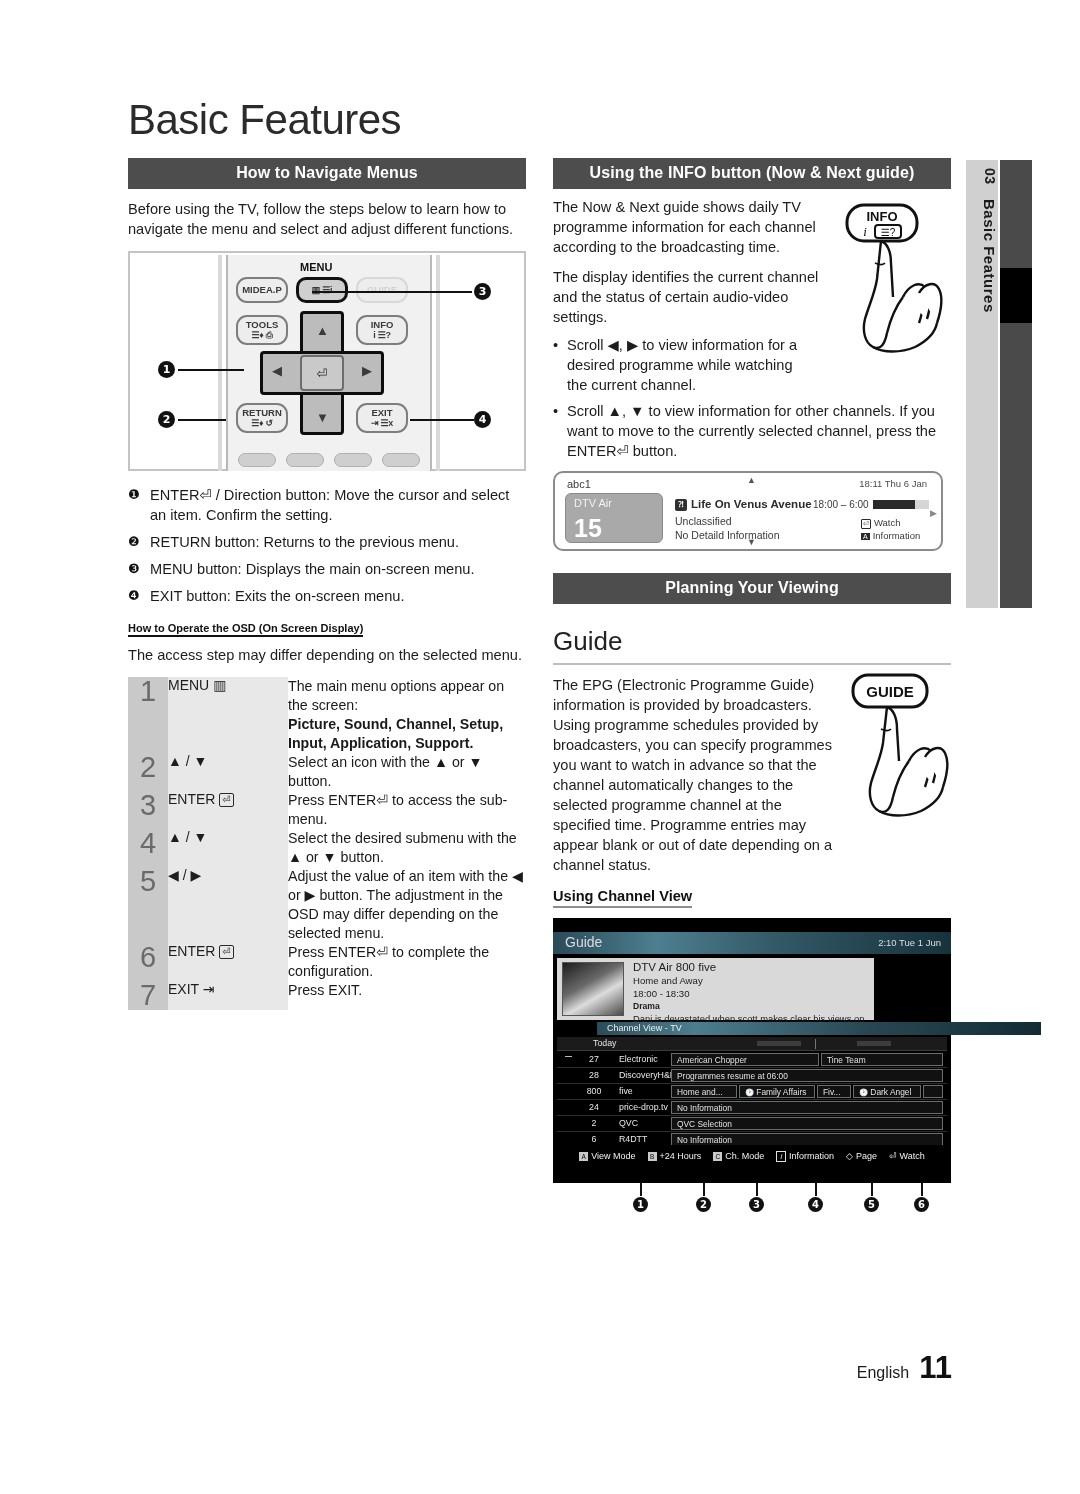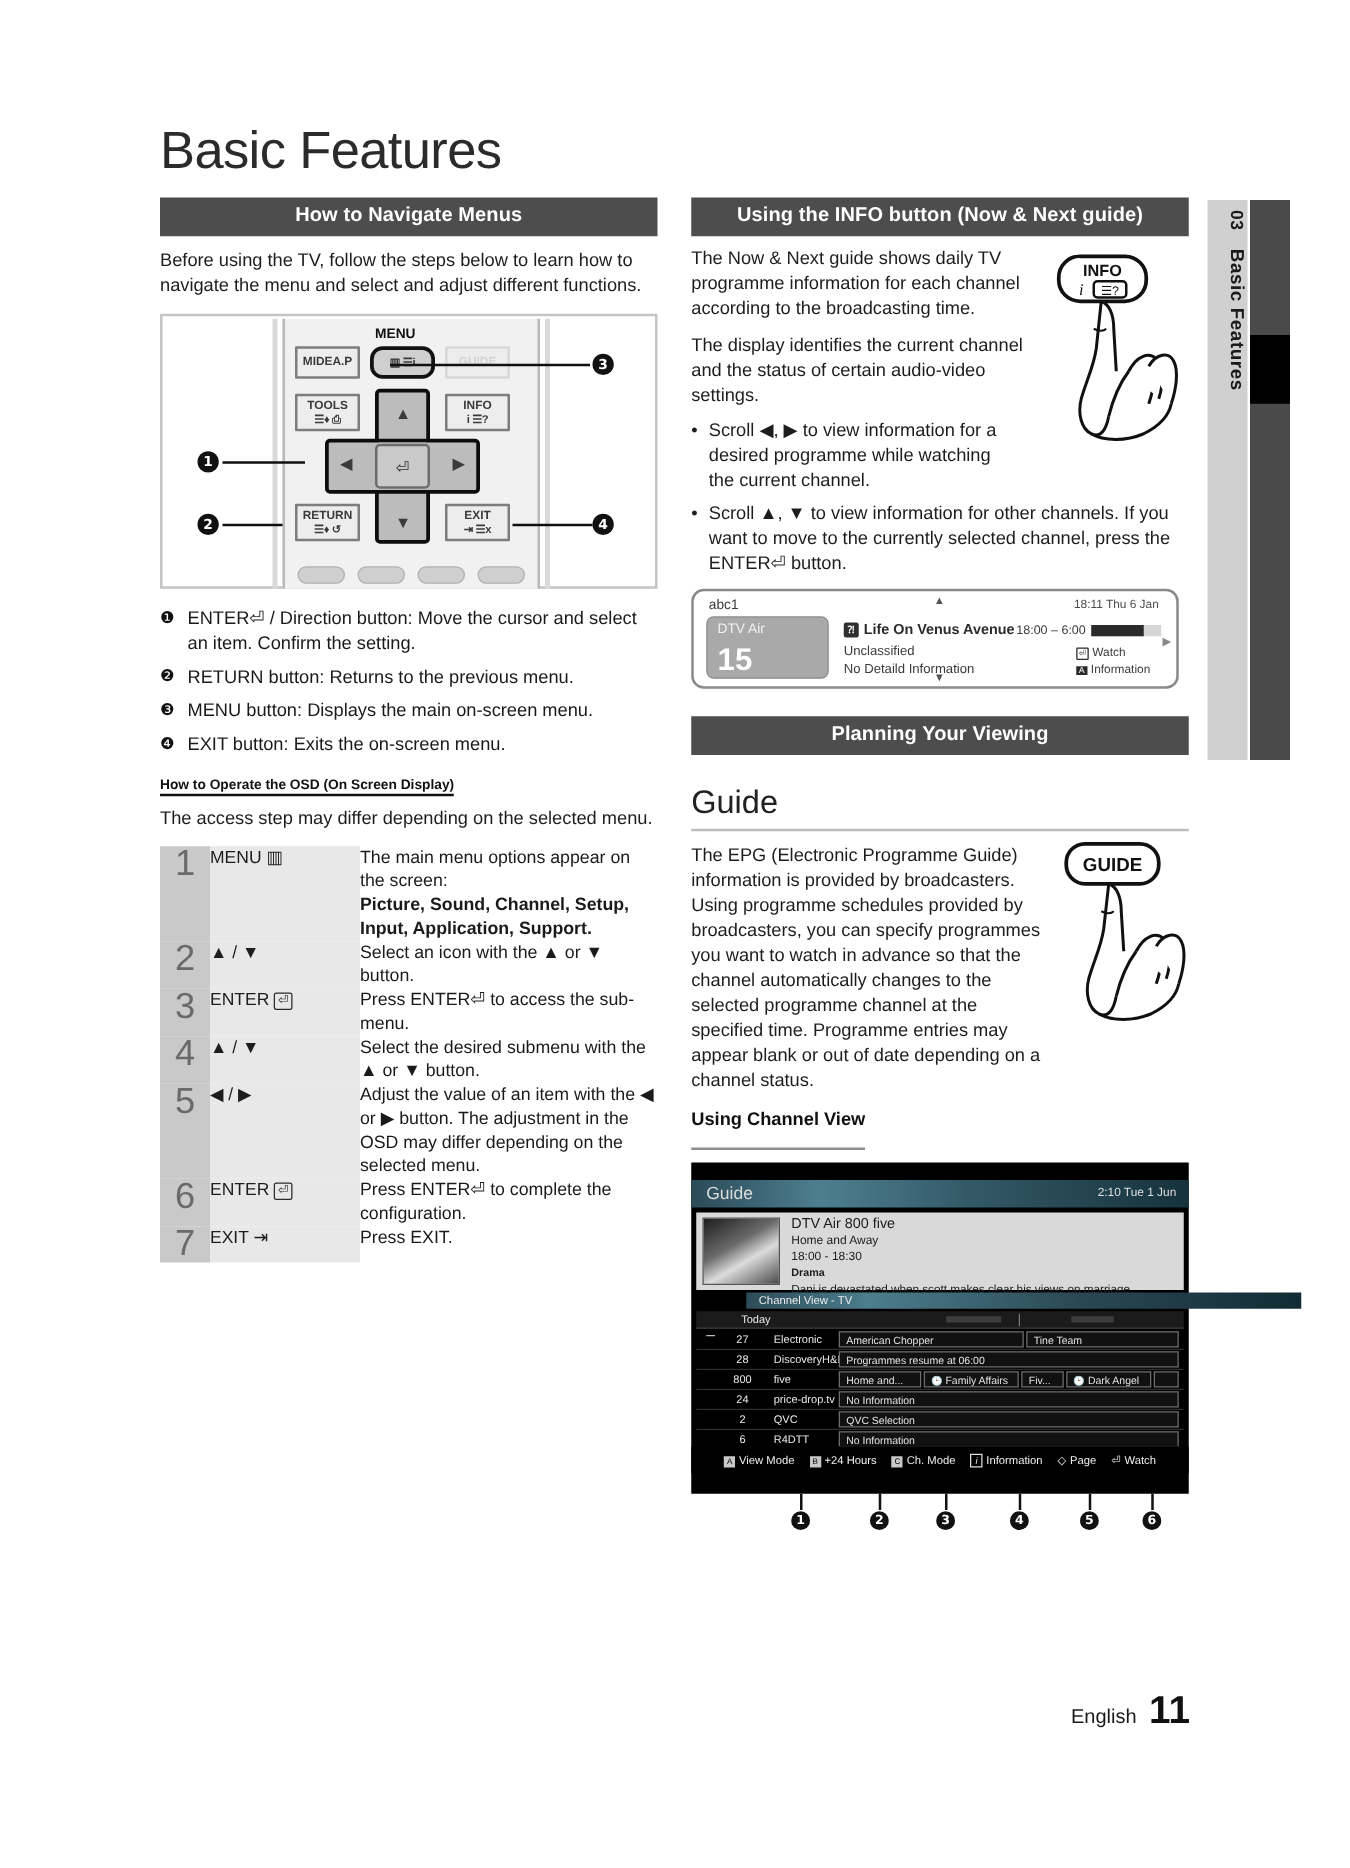--- a/index.html
+++ b/index.html
@@ -68,21 +68,21 @@
   }
   .remote-body {
     position: absolute; left: 96px; top: 2px; width: 206px; height: 216px;
     background: #f1f1f1; border-left: 2px solid #b9b9b9; border-right: 2px solid #b9b9b9;
   }
   .remote-edge-l { position: absolute; left: 88px; top: 2px; width: 4px; height: 216px; background: #d9d9d9; }
   .remote-edge-r { position: absolute; left: 306px; top: 2px; width: 4px; height: 216px; background: #d9d9d9; }
 
   .btn-pill {
     position: absolute;
-    border: 2px solid #7d7d7d; border-radius: 1px;
+    border: 2px solid #7d7d7d; border-radius: 11px;
     background: #ededed; color: #3a3a3a;
     display: flex; flex-direction: column; align-items: center; justify-content: center;
     font-size: 9.5px; font-weight: bold; line-height: 10px;
   }
   .btn-pill.dim { color: #d2d2d2; border-color: #d8d8d8; }
   .btn-pill.hl  { border: 3px solid #111; background: #cfcfcf; border-radius: 10px; }
 
   .menu-label {
     position: absolute; font-size: 11px; font-weight: bold; color: #111;
   }
@@ -129,21 +129,21 @@
 
   
   .sub-head {
     font-size: 11px; font-weight: bold; color: #111;
     border-bottom: 2px solid #111; display: inline-block;
     padding-bottom: 1px; margin-top: 6px;
   }
   .sub-head-gray {
     font-size: 14.6px; font-weight: bold; color: #111;
     border-bottom: 2px solid #8e8e8e; display: inline-block;
-    padding-bottom: 14px;
+    padding-bottom: 2px;
   }
 
   
   .osd-table { margin-top: 12px; width: 398px; border-collapse: collapse; }
   .osd-table td { vertical-align: top; padding: 0; }
   .td-num {
     width: 40px; background: #c9c9c9; text-align: center;
     font-size: 29px; font-weight: 400; color: #6a6a6a;
     font-family: "Liberation Sans", sans-serif;
     line-height: 1.0; padding-top: 2px;
@@ -207,21 +207,21 @@
     width: 398px; height: 265px; background: #000000;
     font-size: 8.6px; color: #e8e8e8;
   }
   .epg-titlebar {
     position: absolute; left: 0; top: 14px; width: 398px; height: 22px;
     background: linear-gradient(90deg,#2b4a58 0%,#4d7f90 26%,#345a68 55%,#16323c 100%);
   }
   .epg-title { position: absolute; left: 12px; top: 2px; font-size: 14px; color: #dcdcdc; }
   .epg-clock { position: absolute; right: 10px; top: 5px; font-size: 9.5px; color: #dfdfdf; }
   .epg-info {
-    position: absolute; left: 4px; top: 40px; width: 390px; height: 62px;
+    position: absolute; left: 4px; top: 40px; width: 317px; height: 62px;
     background: #d9d9d9; color: #1c1c1c;
   }
   .epg-thumb {
     position: absolute; left: 5px; top: 4px; width: 62px; height: 54px;
     background: linear-gradient(150deg,#1d1d1d 0%,#6a6a6a 40%,#dcdcdc 62%,#4a4a4a 100%);
     border: 1px solid #555;
   }
   .epg-info-txt { position: absolute; left: 76px; top: 3px; }
   .epg-l1 { font-size: 11.5px; color: #1c1c1c; }
   .epg-l2 { font-size: 9.6px; margin-top: 2px; }

